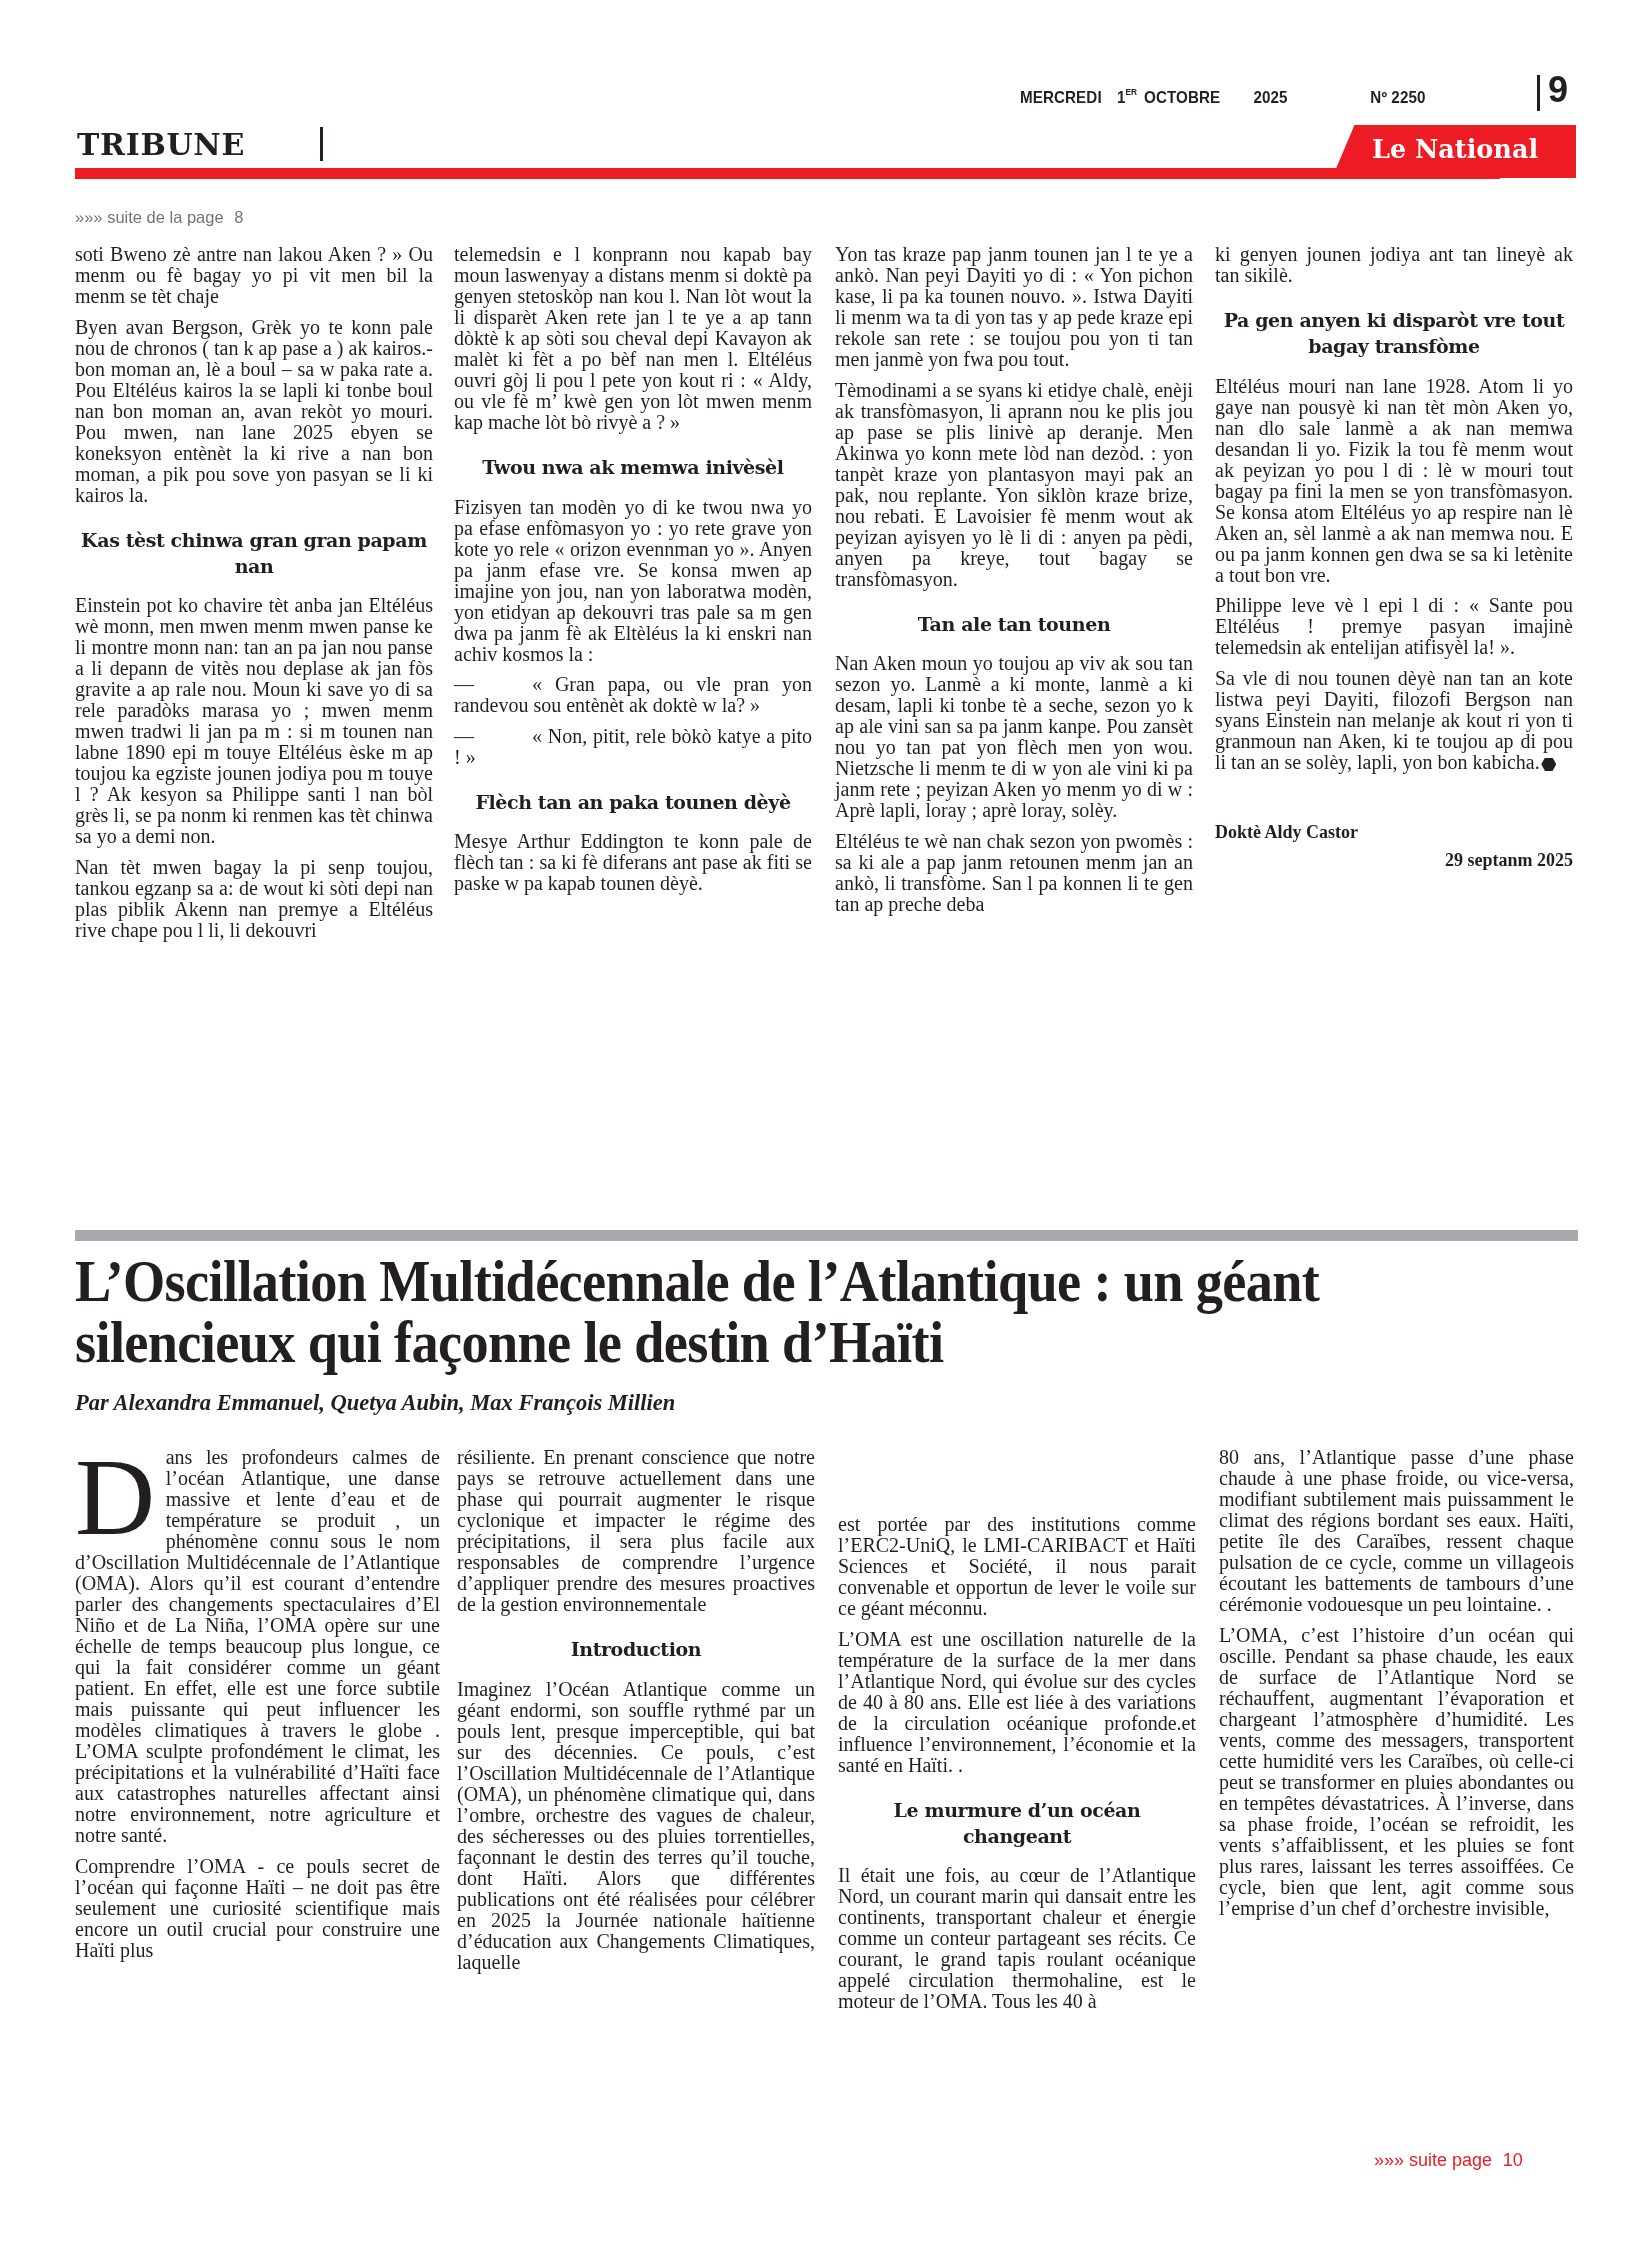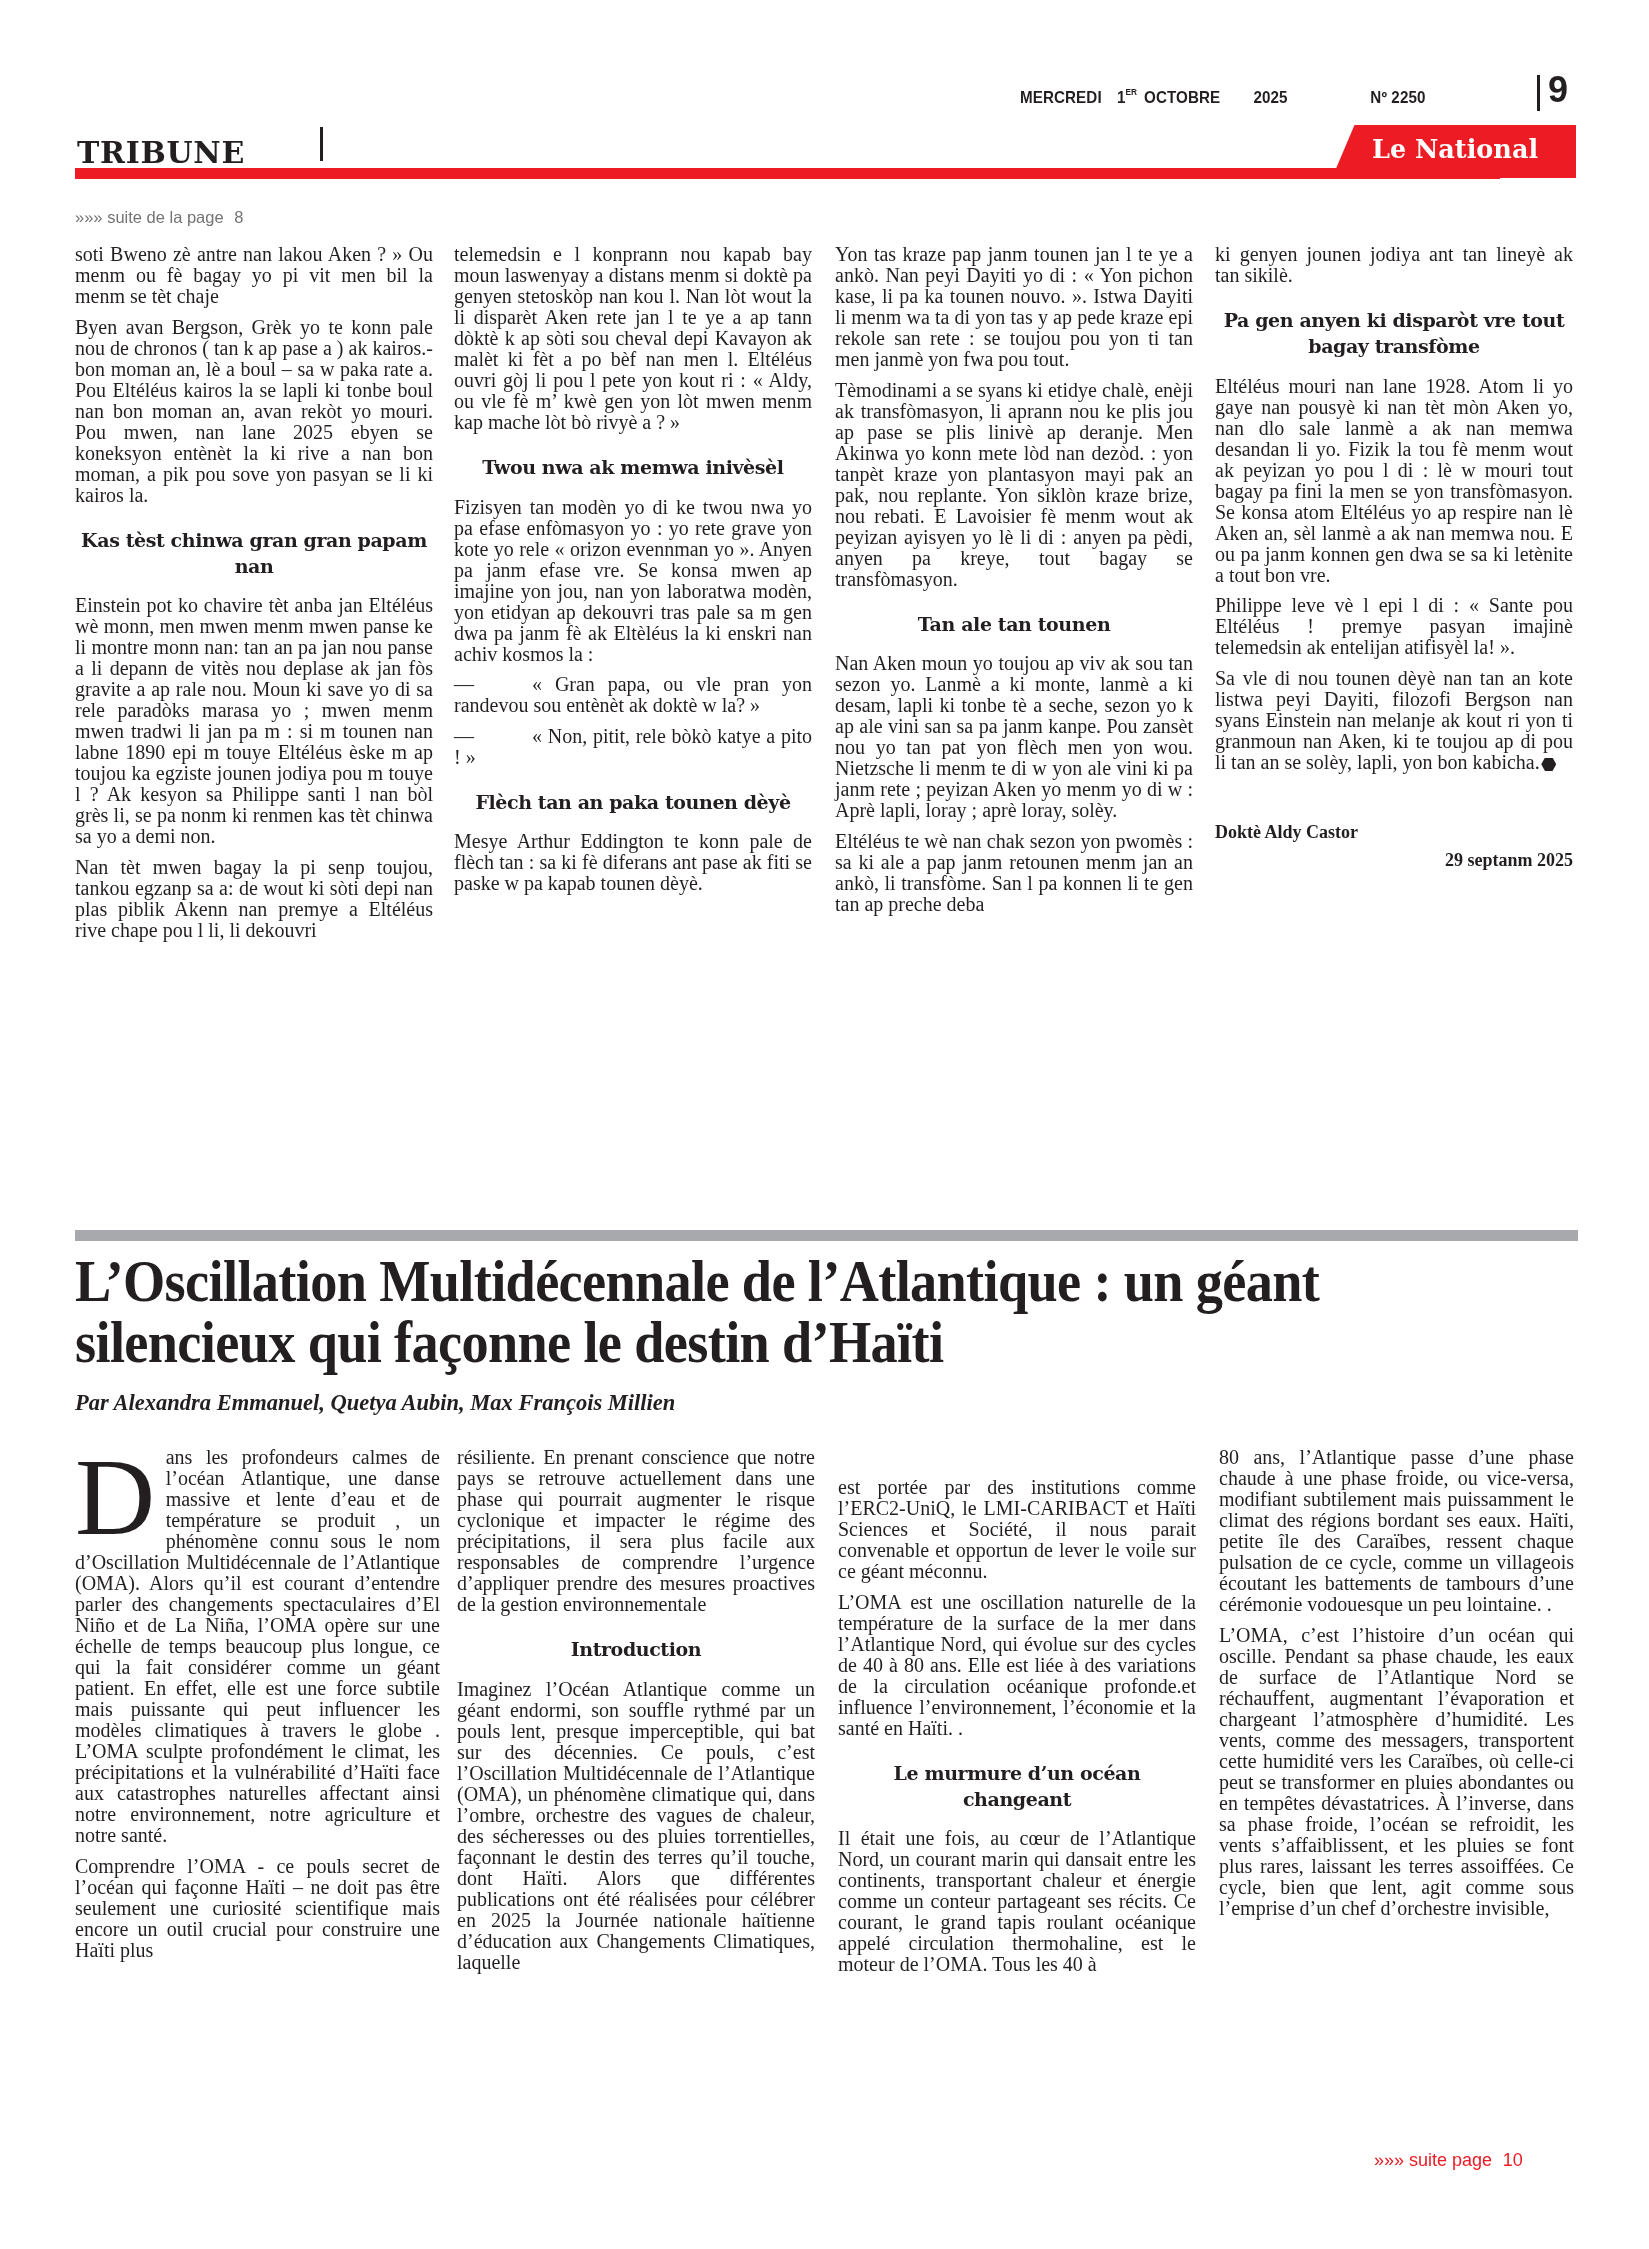--- a/index.html
+++ b/index.html
@@ -7,21 +7,21 @@
 
   
   .hdr-date { position:absolute; top:88px; left:1020px; font-family:"Liberation Sans","DejaVu Sans",sans-serif; font-weight:bold; font-size:16.5px; letter-spacing:0.1px; color:#231f20; white-space:nowrap; transform:scaleX(0.92); transform-origin:left center; }
   .hdr-date span { display:inline-block; }
   .hdr-date .day { margin-right:16.5px; }
   .hdr-date .d1 sup { font-size:9px; vertical-align:top; position:relative; top:-1.5px; }
   .hdr-date .month { margin-left:7.5px; margin-right:36px; }
   .hdr-date .issue { margin-left:90px; }
   .page-sep { position:absolute; left:1537px; top:75px; width:3px; height:36px; background:#231f20; }
   .page-num { position:absolute; left:1548px; top:70px; font-family:"Liberation Sans","DejaVu Sans",sans-serif; font-weight:bold; font-size:36px; line-height:39px; }
-  .section-title { position:absolute; left:77px; top:136px; font-family:"DejaVu Serif","Liberation Serif",serif; font-weight:bold; font-size:30px; letter-spacing:0.7px; line-height:33px; }
+  .section-title { position:absolute; left:77px; top:128px; font-family:"DejaVu Serif","Liberation Serif",serif; font-weight:bold; font-size:30px; letter-spacing:0.7px; line-height:33px; }
   .section-sep { position:absolute; left:320px; top:127px; width:3px; height:34px; background:#231f20; }
   .red-bar { position:absolute; left:75px; top:168px; width:1425px; height:10.5px; background:#ed1c24; }
   .brand-tab { position:absolute; left:1332px; top:125px; width:244px; height:53px; background:#ed1c24; clip-path:polygon(22.5px 0, 100% 0, 100% 100%, 0 100%); }
   .brand-name { position:absolute; left:1372px; top:132px; color:#ffffff; font-family:"DejaVu Serif","Liberation Serif",serif; font-weight:bold; font-size:25.5px; line-height:34px; white-space:nowrap; }
   .continued-from { position:absolute; left:75px; top:207px; color:#737373; font-family:"Liberation Sans","DejaVu Sans",sans-serif; font-size:16.5px; line-height:21px; }
   .continued-from .pg { margin-left:10.5px; }
 
   
   .col { position:absolute; width:358px; font-family:"Liberation Serif","DejaVu Serif",serif; font-size:20px; line-height:21px; text-align:justify; }
   .col p { margin:0 0 9.7px 0; }
@@ -38,21 +38,21 @@
   .end-mark { display:inline-block; width:15px; height:13.5px; background:#231f20; clip-path:polygon(25% 0,75% 0,100% 50%,75% 100%,25% 100%,0 50%); vertical-align:middle; margin-left:1.5px; }
 
   
   .gray-divider { position:absolute; left:75px; top:1230px; width:1503px; height:10.5px; background:#a7a9ac; }
 
   
   .headline { position:absolute; left:75px; top:1251px; width:1507px; font-family:"Liberation Serif","DejaVu Serif",serif; font-weight:bold; font-size:59px; line-height:61px; letter-spacing:-0.7px; transform:scaleX(0.92); transform-origin:left top; white-space:nowrap; }
   .byline { position:absolute; left:75px; top:1389px; font-family:"Liberation Serif","DejaVu Serif",serif; font-style:italic; font-weight:bold; font-size:22.5px; line-height:27px; white-space:nowrap; }
   #b1 { left:75px; top:1447px; width:365px; }
   #b2 { left:457px; top:1447px; width:358px; }
-  #b3 { left:838px; top:1477px; width:358px; }
+  #b3 { left:838px; top:1514px; width:358px; }
   #b4 { left:1219px; top:1447px; width:355px; }
   .dropcap { float:left; font-family:"Liberation Serif","DejaVu Serif",serif; font-size:111px; line-height:88px; margin:3px 10.5px 0 0; padding-top:3px; }
   .continued-to { position:absolute; left:1374px; top:2149px; color:#ed1c24; font-family:"Liberation Sans","DejaVu Sans",sans-serif; font-size:18px; line-height:22.5px; white-space:nowrap; }
   .continued-to .pg { margin-left:10.5px; }
 </style>
 </head>
 <body>
 
 <div class="hdr-date">
   <span class="day">MERCREDI</span><span class="d1"><span>1</span><sup>ER</sup></span><span class="month">OCTOBRE</span><span>2025</span><span class="issue">Nº 2250</span>

